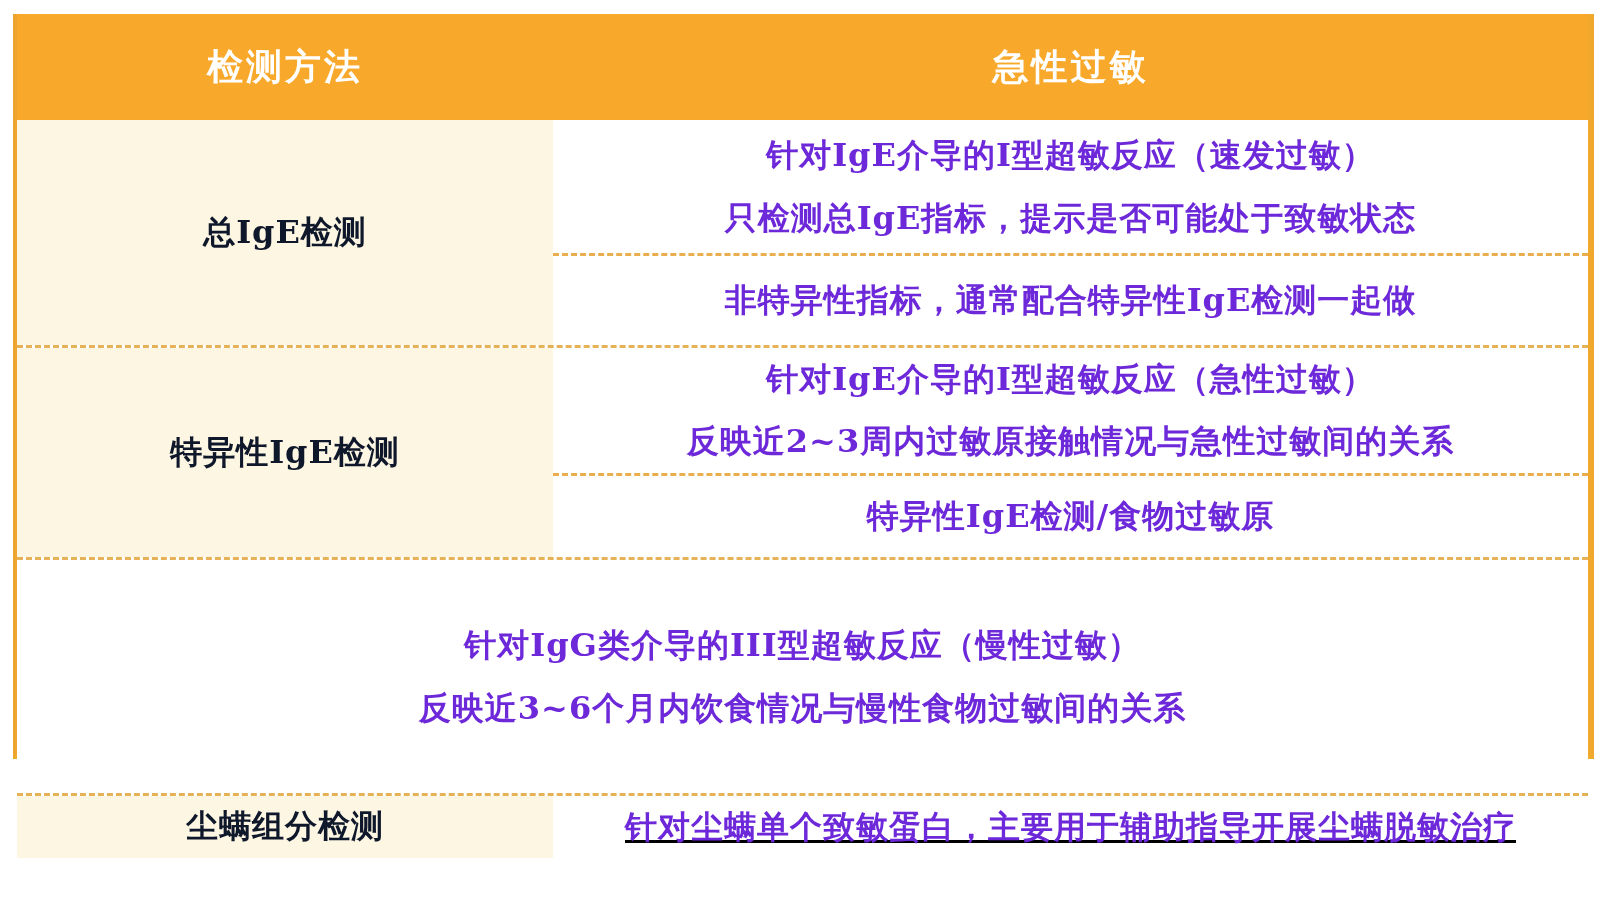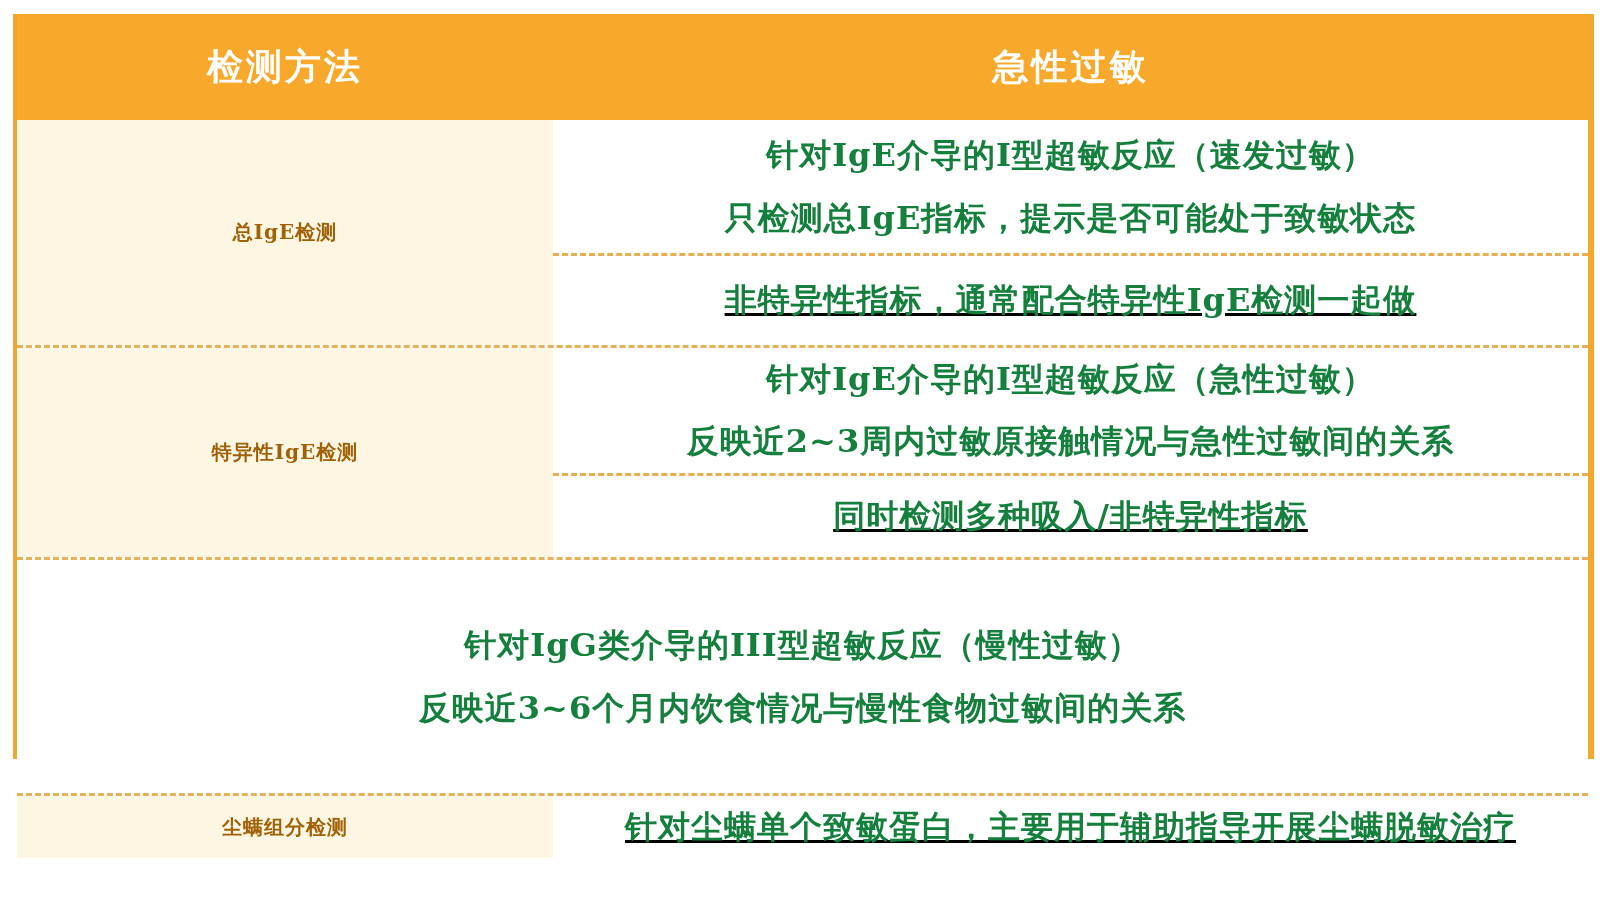--- a/index.html
+++ b/index.html
@@ -44,44 +44,44 @@
   .row-1 { flex: 0 0 225px; }
   .row-2 { flex: 0 0 212px; }
   .row-3 { flex: 0 0 236px; }
   .row-4 { flex: 1 1 auto; }
   .method-cell {
     flex: 0 0 536px;
     background: #FDF6E3;
     display: flex;
     align-items: center;
     justify-content: center;
-    font-size: 20px;
+    font-size: 32px;
     font-weight: 700;
-    color: #a16207;
+    color: #0f172a;
     letter-spacing: 1px;
   }
   .app-cell {
     flex: 1 1 auto;
     background: #ffffff;
     display: flex;
     flex-direction: column;
   }
   .sub-row {
     display: flex;
     flex-direction: column;
     align-items: center;
     justify-content: center;
   }
   .sub-row.primary { flex: 3 1 0; }
-  .sub-row.secondary { flex: 2 1 0; border-top: 3px dashed #E9AE4E; text-decoration: underline; }
+  .sub-row.secondary { flex: 2 1 0; border-top: 3px dashed #E9AE4E; }
   .sub-row.single { flex: 1 1 0; text-decoration: underline; }
   .app-line {
     font-size: 32px;
     font-weight: 700;
-    color: #15803d;
+    color: #6d28d9;
     letter-spacing: 1px;
     line-height: 1.95;
     text-align: left;
     white-space: nowrap;
   }
 </style>
 </head>
 <body>
 
 <div class="table-wrap">
@@ -105,21 +105,21 @@
   </div>
 
   <div class="body-row row-2 sep">
     <div class="method-cell">特异性IgE检测</div>
     <div class="app-cell">
       <div class="sub-row primary">
         <div class="app-line">针对IgE介导的I型超敏反应（急性过敏）</div>
         <div class="app-line">反映近2~3周内过敏原接触情况与急性过敏间的关系</div>
       </div>
       <div class="sub-row secondary">
-        <div class="app-line">同时检测多种吸入/非特异性指标</div>
+        <div class="app-line">特异性IgE检测/食物过敏原</div>
       </div>
     </div>
   </div>
 
   <div class="body-row row-3 sep">
     <div class="app-cell">
       <div class="sub-row primary">
         <div class="app-line">针对IgG类介导的III型超敏反应（慢性过敏）</div>
         <div class="app-line">反映近3~6个月内饮食情况与慢性食物过敏间的关系</div>
       </div>

